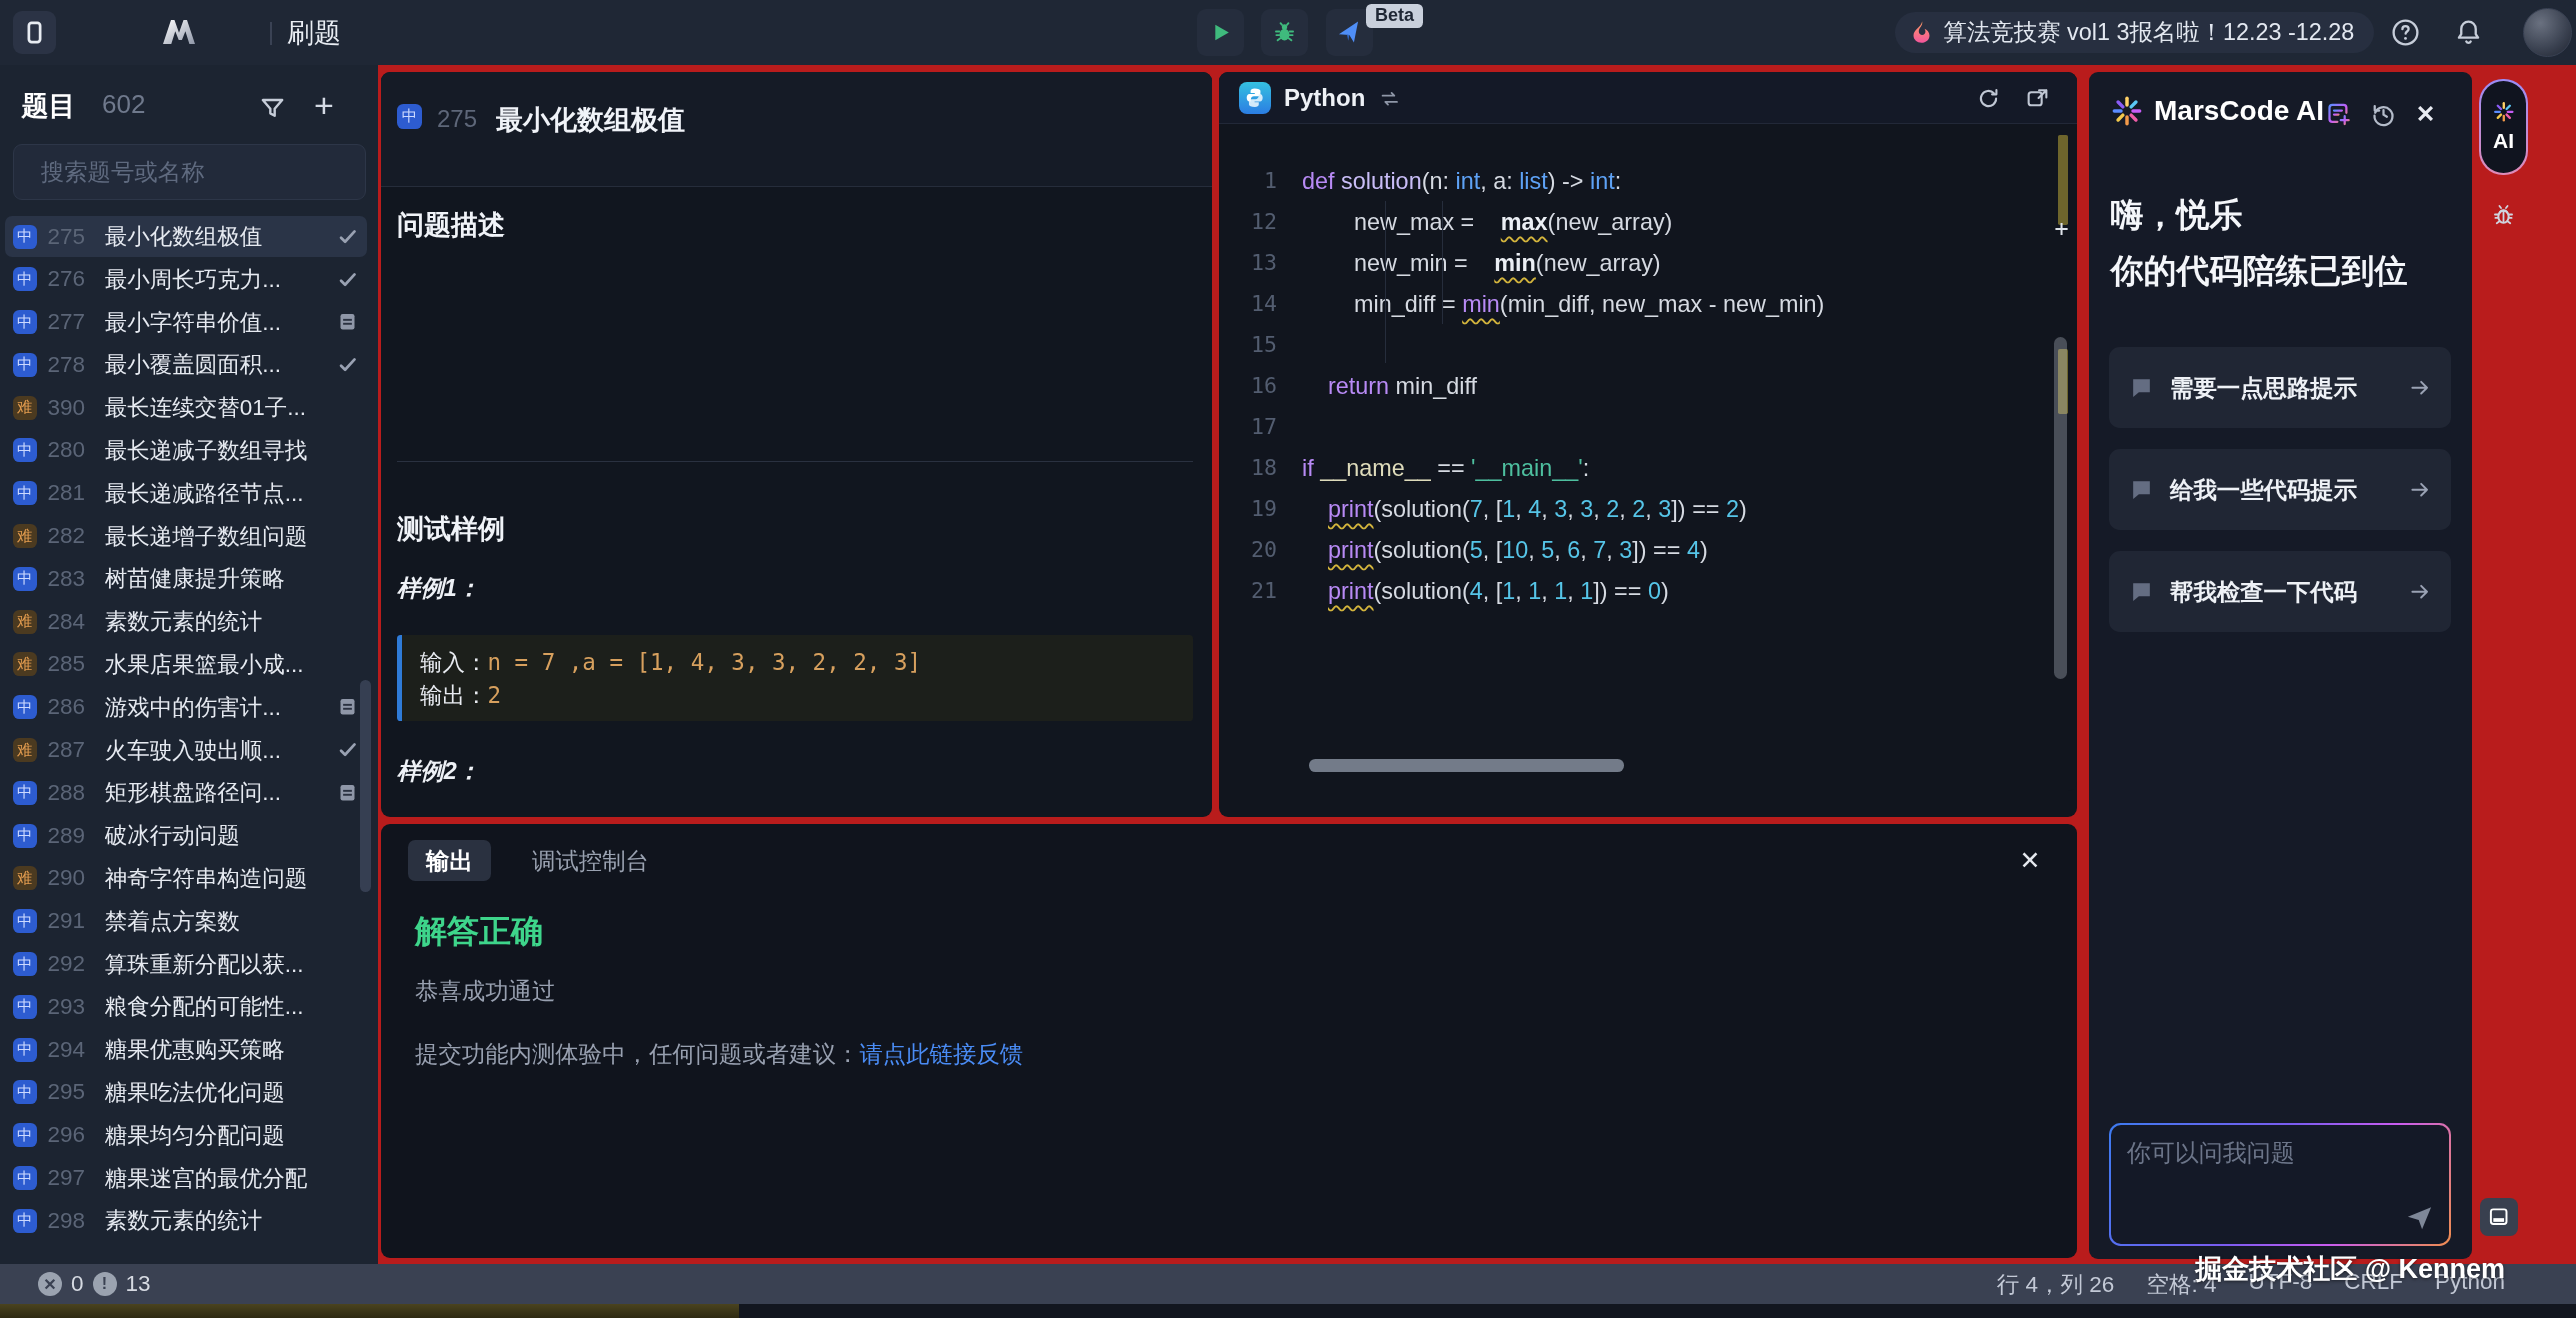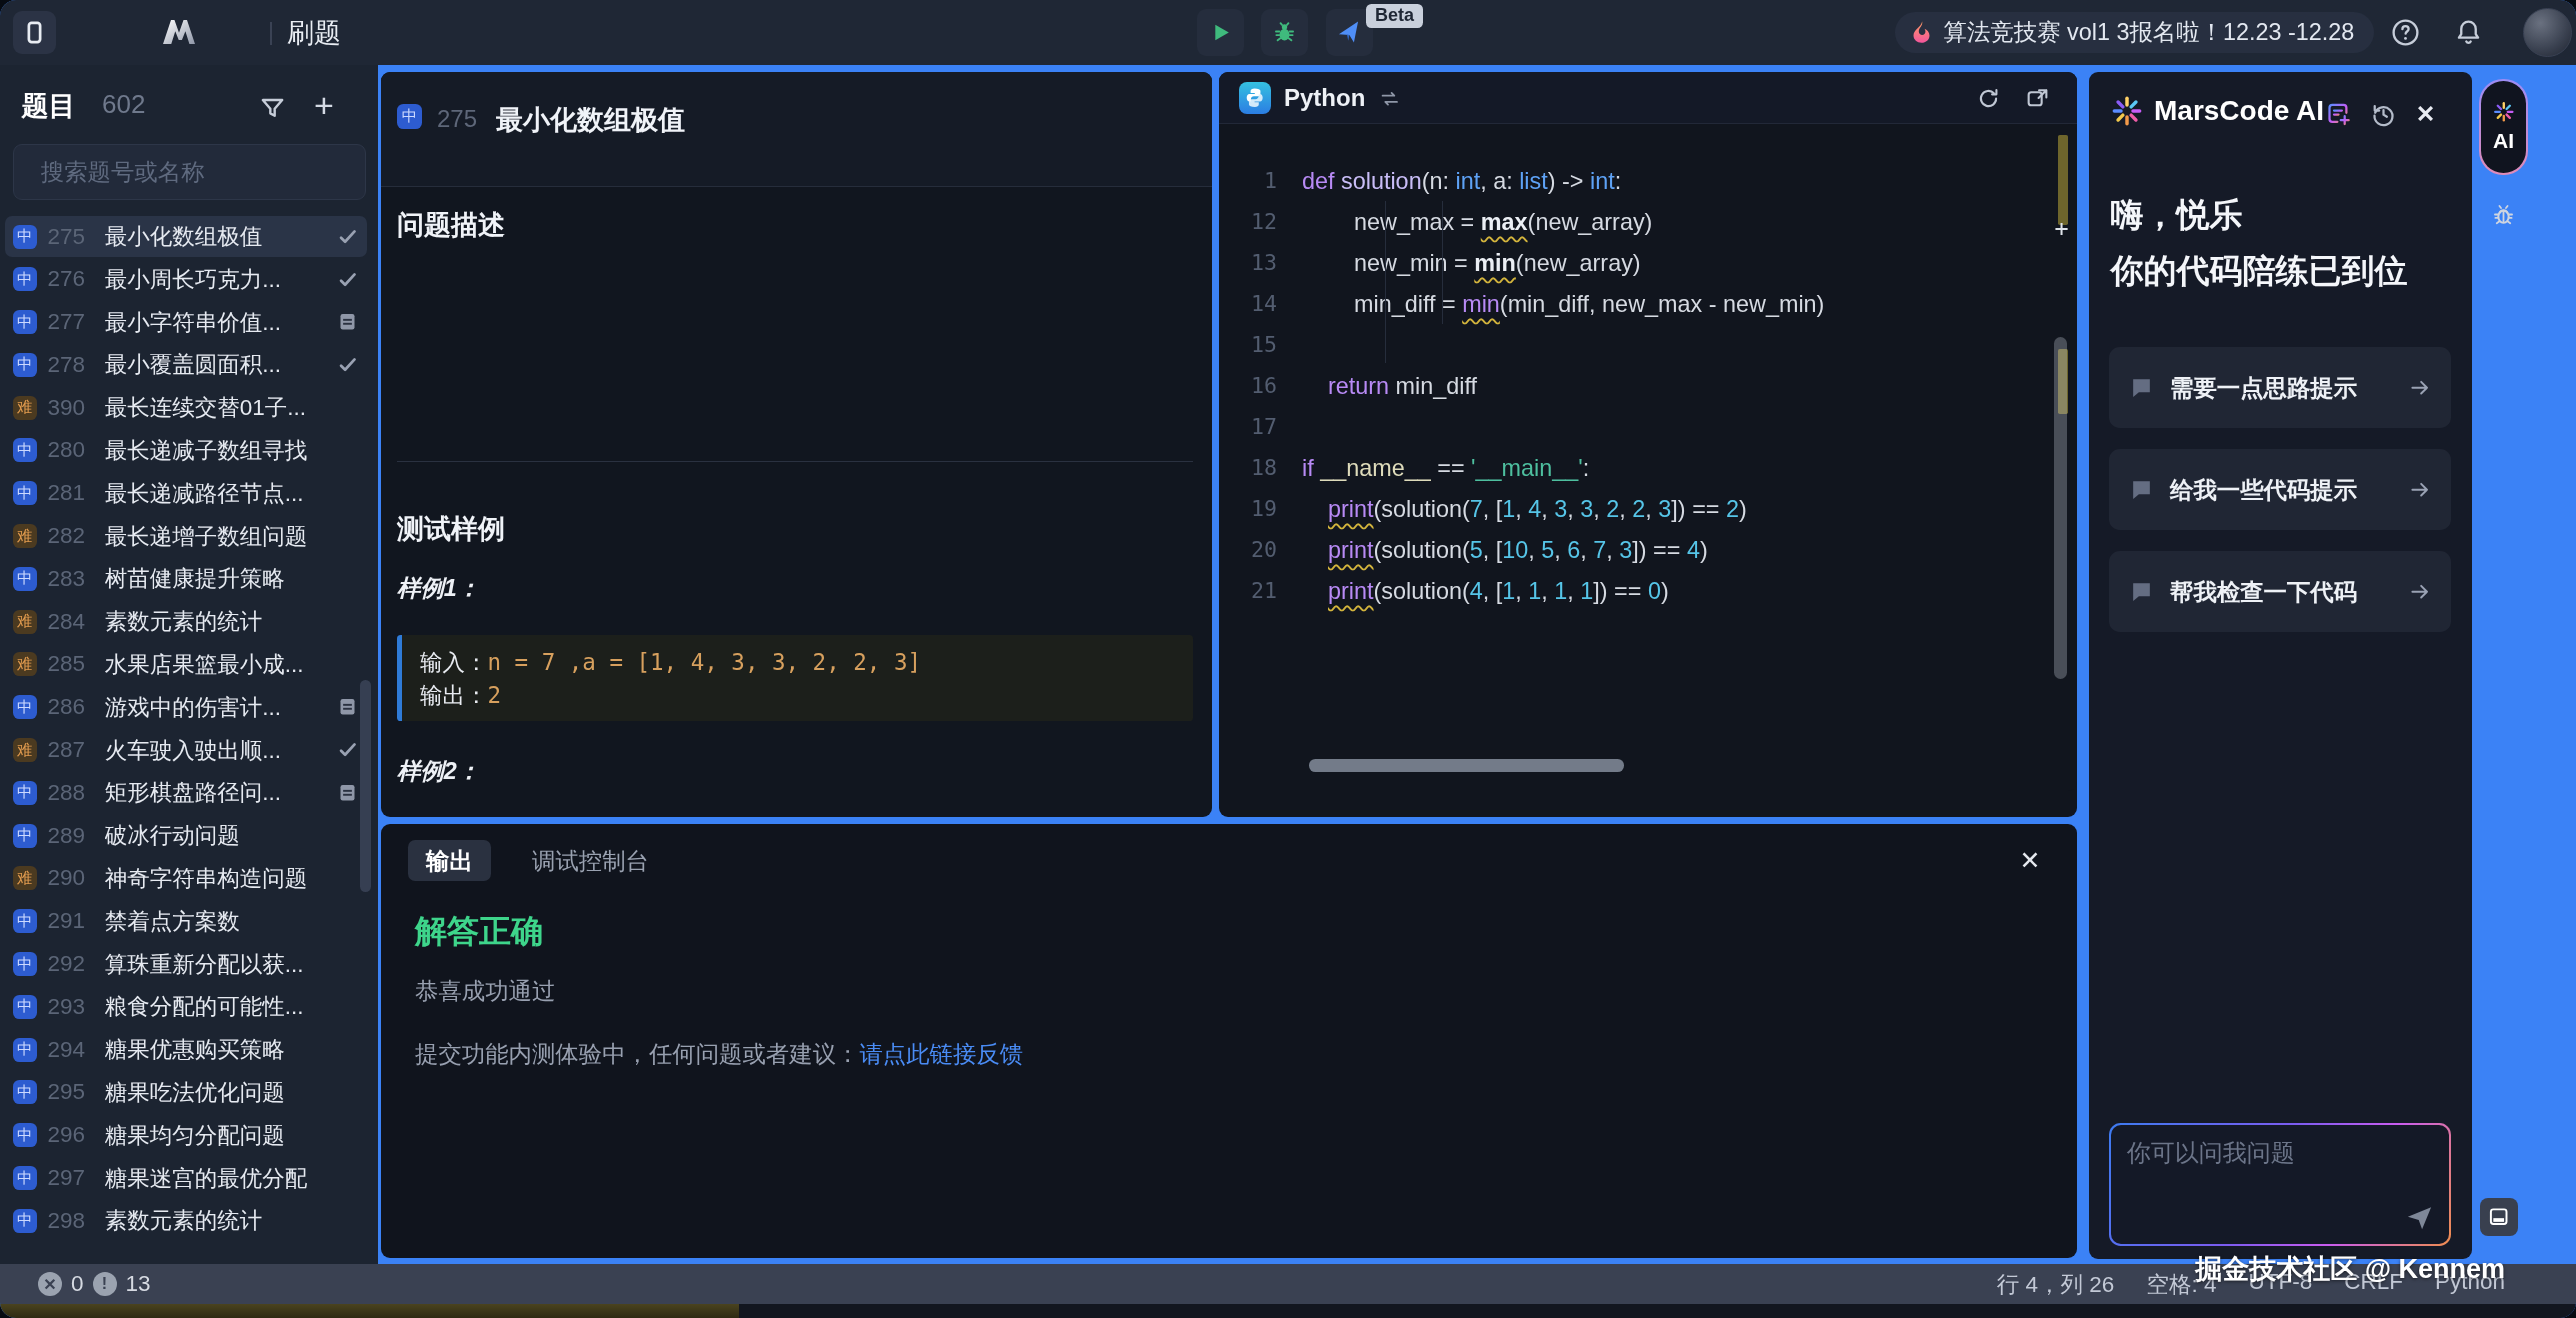--- a/index.html
+++ b/index.html
@@ -1,17 +1,17 @@
 <!DOCTYPE html>
 <html style="font-size:14.4px"><head>
 <meta charset="utf-8">
 <style>
   html,body{margin:0;padding:0;background:#070b12;}
   *{box-sizing:border-box;font-family:"Liberation Sans",sans-serif;}
-  #stage{position:relative;width:2576px;height:1318px;background:#3b82f6;overflow:hidden;border-radius:16px;}
+  #stage{position:relative;width:2576px;height:1318px;background:#b91c1c;overflow:hidden;}
   .abs{position:absolute;}
   .mono{font-family:"DejaVu Sans Mono",monospace;}
 
   
   #topbar{left:0;top:0;width:2576px;height:65px;background:#1f2735;}
   #btn-toggle{left:12.6px;top:10.8px;width:43px;height:43px;border-radius:9px;background:#2b3345;display:flex;align-items:center;justify-content:center;}
   #logo{left:153px;top:16px;width:52px;height:32px;}
   #top-divider{left:270px;top:21.6px;width:1.8px;height:23.4px;background:#3a4254;}
   #app-title{left:287px;top:15.3px;font-size:27px;color:#e9edf3;}
   .topbtn{top:9px;width:47px;height:47px;border-radius:9px;background:#252d3d;display:flex;align-items:center;justify-content:center;}
@@ -66,21 +66,21 @@
   #pyicon{left:20px;top:10px;width:32px;height:32px;border-radius:8px;background:linear-gradient(180deg,#35c1e0,#2b7de3);display:flex;align-items:center;justify-content:center;}
   #ed-lang{left:65px;top:11.7px;font-size:24px;font-weight:600;color:#eef1f6;}
   #ed-swap{left:160px;top:16px;width:21.6px;height:21.6px;}
   #ed-refresh{left:757px;top:13.5px;width:25px;height:25px;}
   #ed-console{left:806px;top:13.5px;width:25px;height:25px;}
   #code{left:0;top:52px;width:832px;height:667px;overflow:hidden;padding-top:36px;}
   .crow{height:41px;display:flex;align-items:center;white-space:pre;}
   .ln{flex:none;width:83px;padding-right:25px;text-align:right;font-size:21.6px;color:#535d70;font-family:"DejaVu Sans Mono",monospace;}
   .ctext{font-size:23.4px;font-family:"DejaVu Sans Mono",monospace;}
   .tk-kw{color:#b88af5;} .tk-fn{color:#c9bdf7;} .tk-ty{color:#5ea2f6;} .tk-nu{color:#56c5e8;}
-  .tk-st{color:#4ebf9f;} .tk-pl{color:#d6dae2;} .tk-bi{color:#eceff5;font-weight:bold;} .tk-dn{color:#dedbbb;}
+  .tk-st{color:#4ebf9f;} .tk-pl{color:#d6dae2;} .tk-bi{color:#eceff5;font-weight:bold;margin-left:20px;} .tk-dn{color:#dedbbb;}
   .tk-sq{text-decoration:underline wavy #d3b43c 1.8px;text-underline-offset:6.3px;text-decoration-skip-ink:none;}
   .guide{width:0.9px;background:#262d3c;}
   #guide1{left:166px;top:129px;height:162px;} #guide2{left:223px;top:129px;height:123px;}
   #ruler{left:832px;top:52px;width:26px;height:667px;background:#11151e;border-radius:0 9px 9px 0;}
   .rmark{left:7.2px;width:10px;background:#6e652c;border-radius:1.8px;}
   #rm1{top:10.8px;height:90px;} #rm2{top:225px;height:65px;}
   #rplus{left:3.6px;top:90px;color:#dfe3ea;font-size:23.4px;}
   #vthumb{left:2.7px;top:213px;width:13.5px;height:342px;border-radius:7.2px;background:rgba(205,212,224,0.30);}
   #hscroll{left:90px;top:687px;width:315px;height:12.6px;border-radius:6.3px;background:#737b89;}
 

